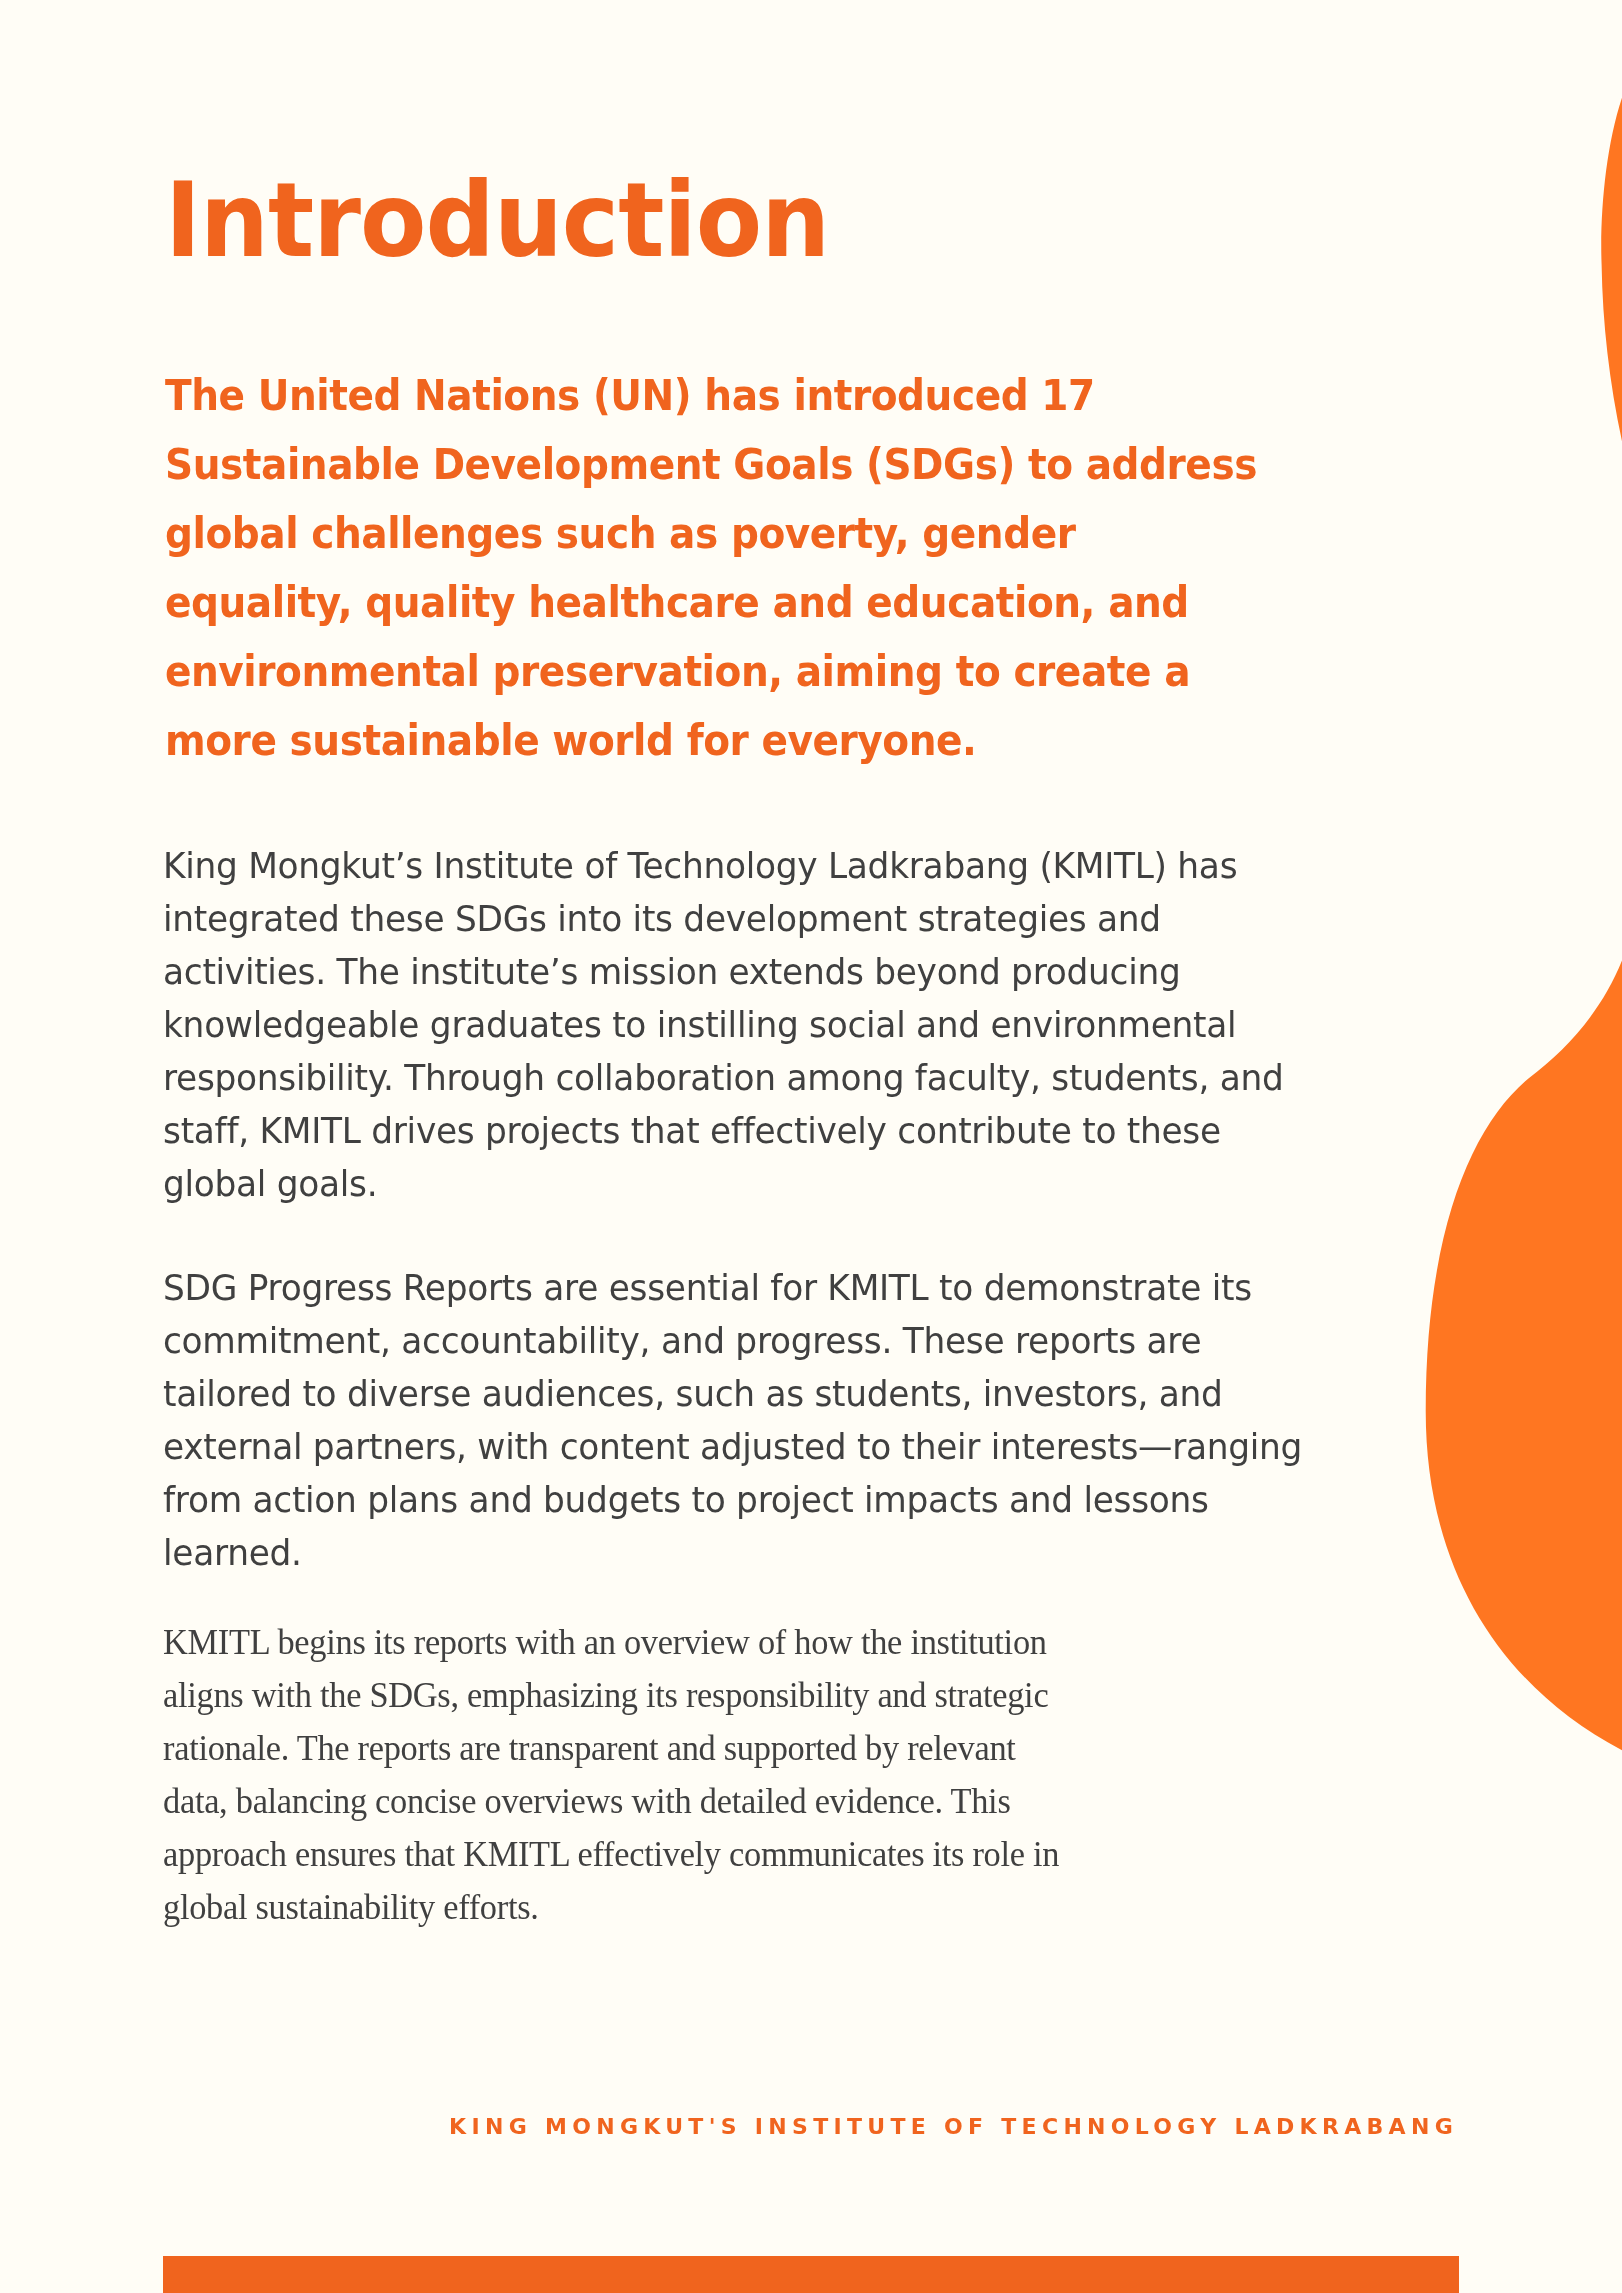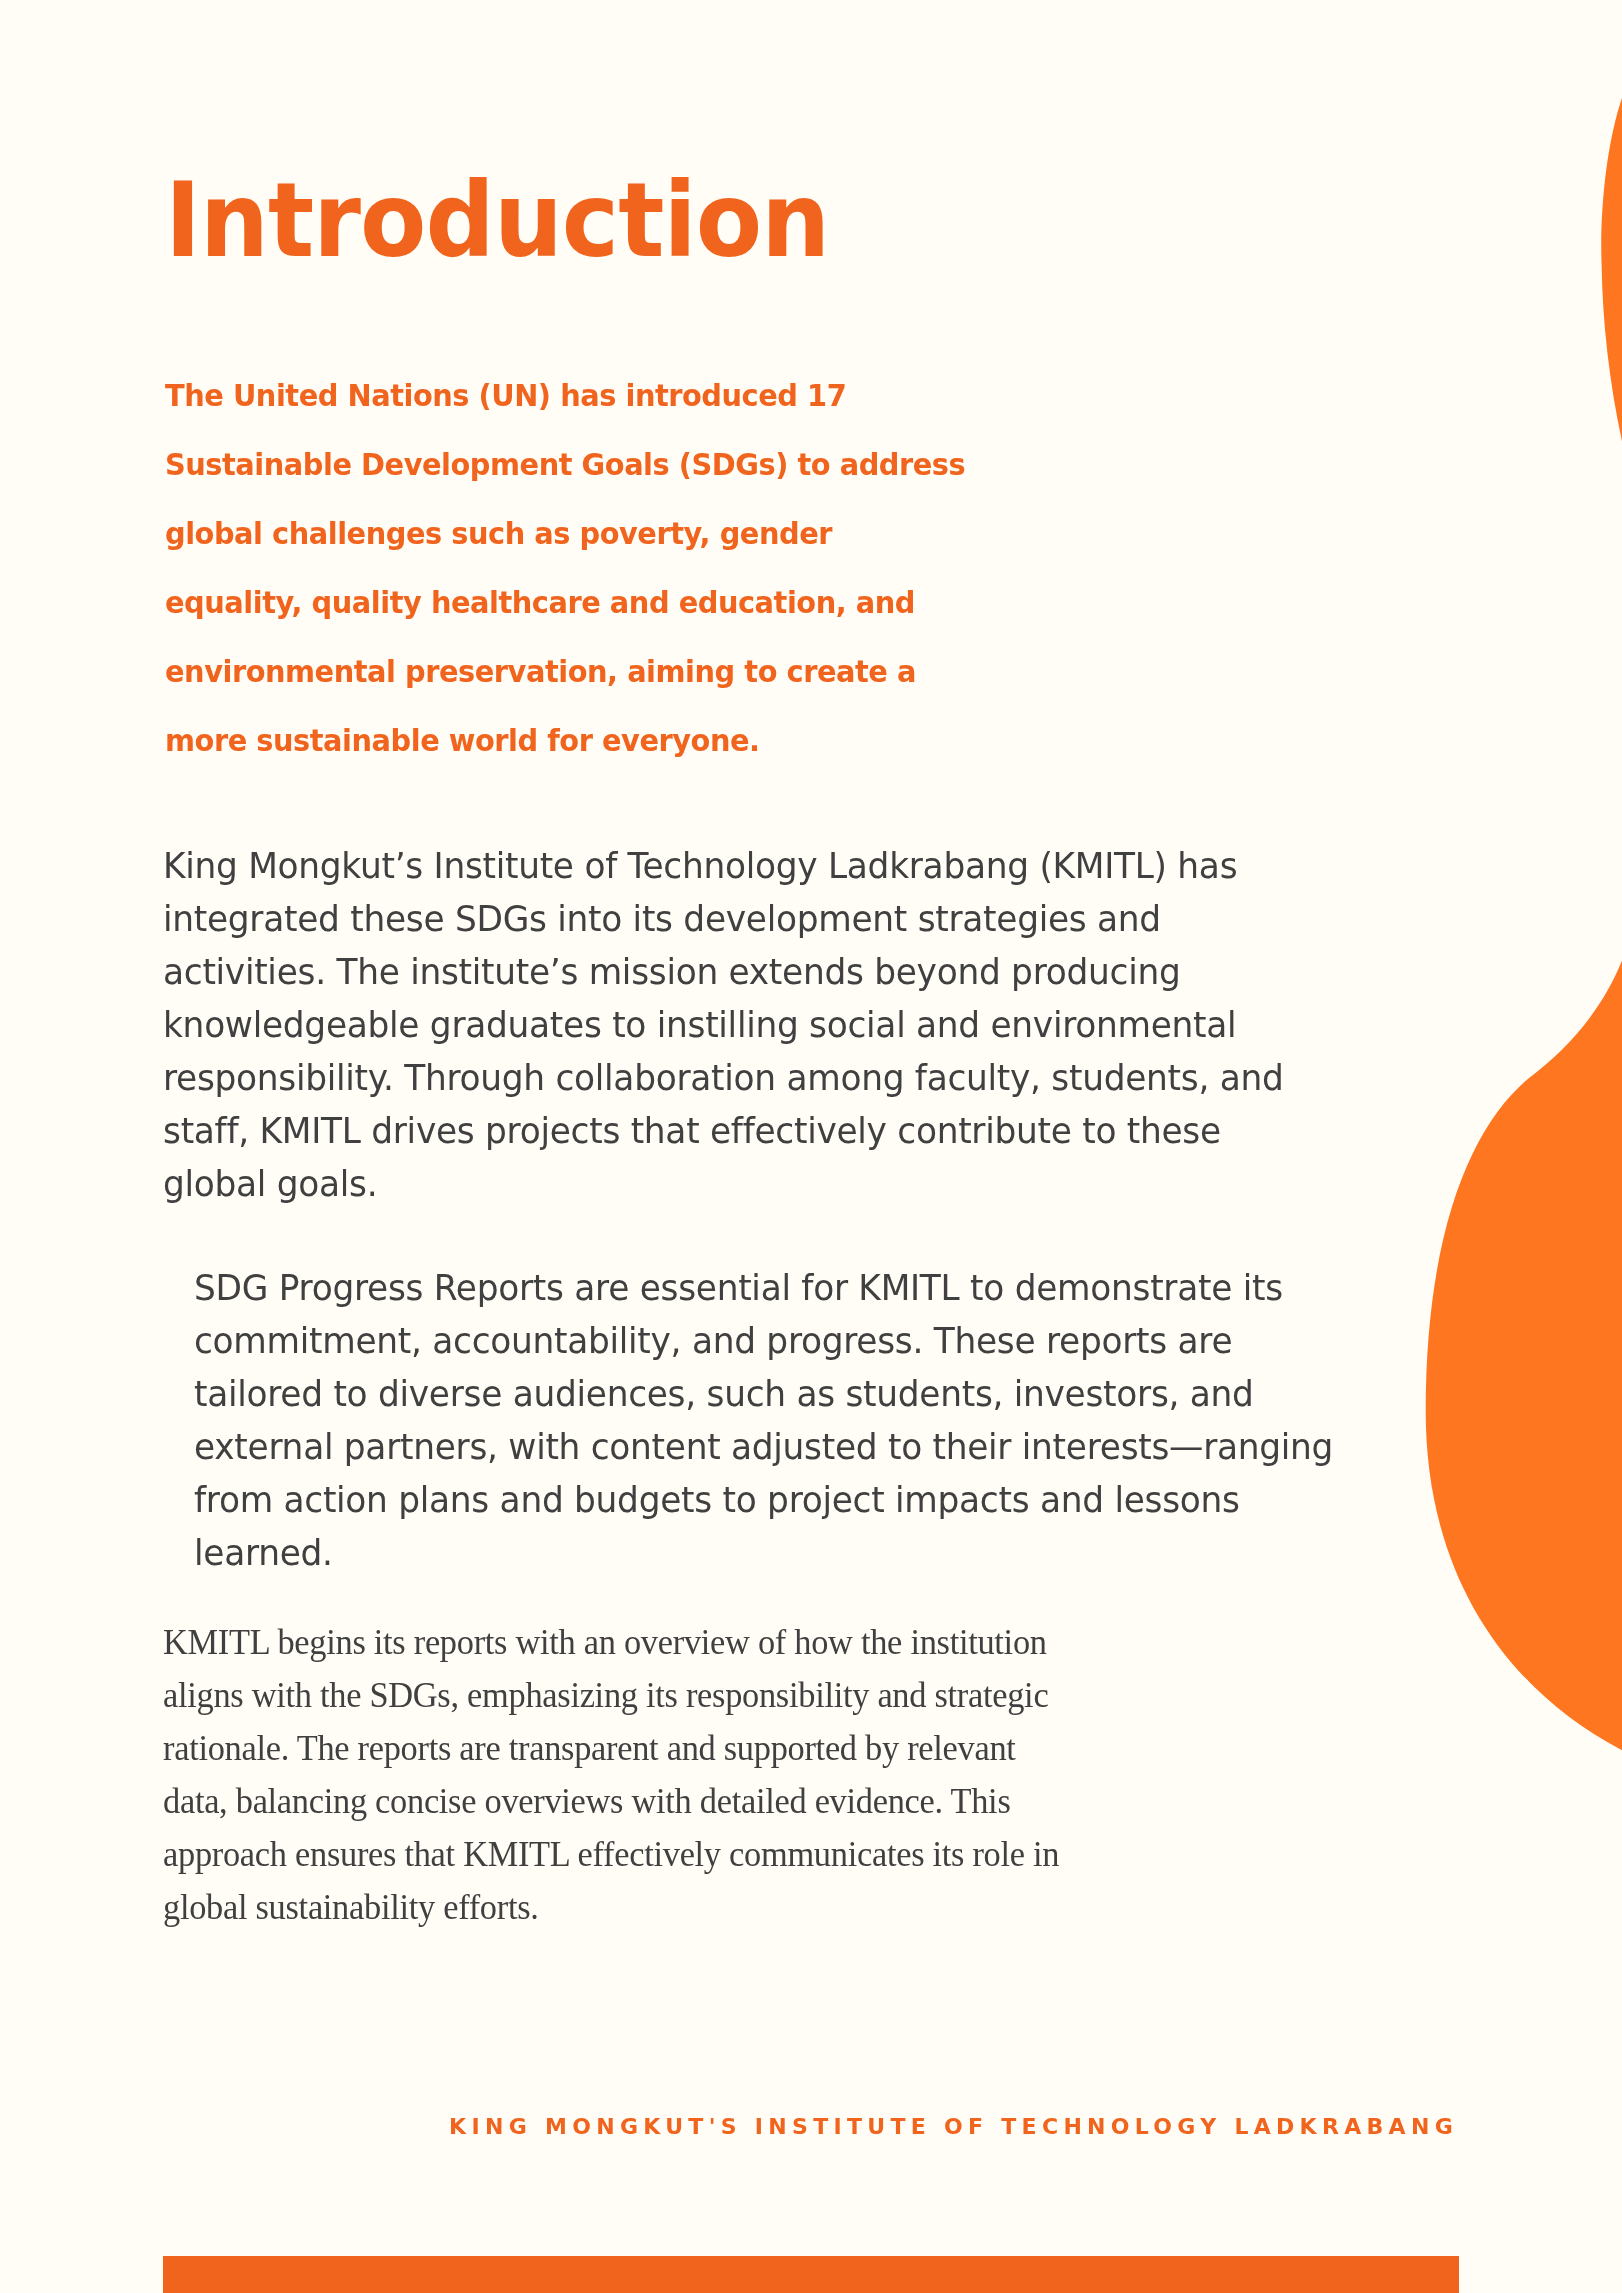--- a/index.html
+++ b/index.html
@@ -14,32 +14,32 @@
 
   .title {
     position: absolute; left: 165px; top: 157px;
     font-family: "DejaVu Sans", sans-serif; font-weight: bold;
     font-size: 104px; line-height: 127px; letter-spacing: -1px;
     color: #F0641E; margin: 0; transform: scaleX(0.93); transform-origin: left top;
   }
   .lead {
     position: absolute; left: 165px; top: 361px; width: 1235px;
     font-family: "DejaVu Sans", sans-serif; font-weight: bold;
-    font-size: 31px; line-height: 69px; color: #F0641E; margin: 0;
+    font-size: 42px; line-height: 69px; color: #F0641E; margin: 0;
     letter-spacing: -0.5px;
   }
   .lead span { display: block; white-space: nowrap; transform: scaleX(0.93); transform-origin: left; }
   .body-para {
     position: absolute; left: 163px; width: 1176px;
     font-family: "DejaVu Sans", sans-serif; font-size: 36px;
     line-height: 53px; color: #404040; margin: 0; letter-spacing: -0.3px;
   }
   .body-para span { display: block; white-space: nowrap; transform: scaleX(0.955); transform-origin: left; }
   #para-1 { top: 839px; }
-  #para-2 { top: 1261px; margin-left: 31px; }
+  #para-2 { top: 1261px; }
   #para-3 { top: 1616px; font-family: Liberation Serif, serif; }
 
   .footer {
     position: absolute; right: 164px; top: 2105px; text-align: right;
     font-family: "DejaVu Sans", sans-serif; font-weight: bold; color: #F0641E;
     font-size: 22px; line-height: 43px; letter-spacing: 5.3px;
   }
   .footer span { display: block; white-space: nowrap; }
   .bottom-bar {
     position: absolute; left: 163px; top: 2256px; width: 1296px; height: 37px;

